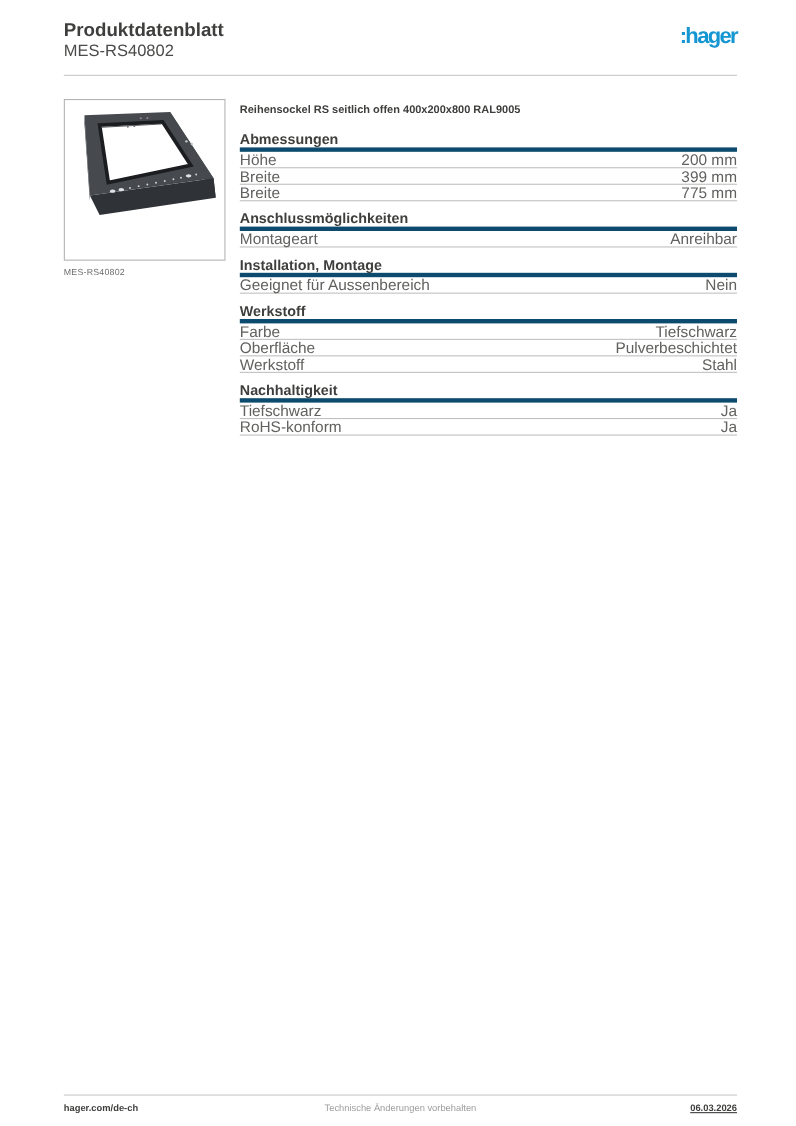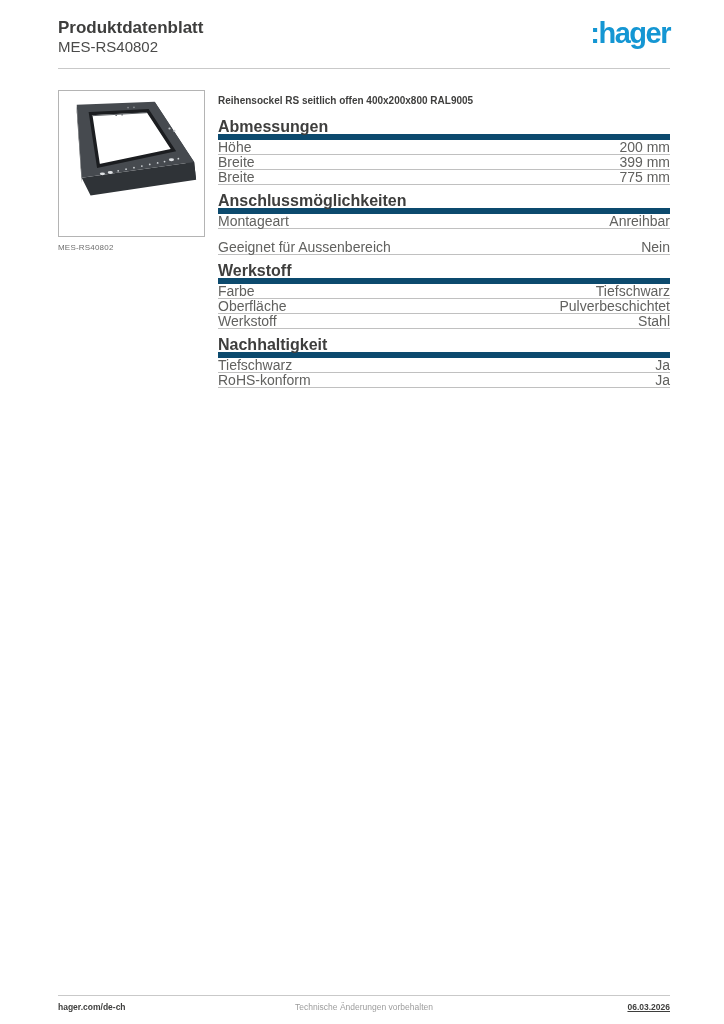--- a/index.html
+++ b/index.html
@@ -9,36 +9,36 @@
     background:#ffffff; overflow:hidden;
     font-family:"Liberation Sans","DejaVu Sans",sans-serif;
     color:#3e3e3d;
   }
 
   
   .header { position:absolute; left:58px; right:54px; top:18px;
             display:flex; justify-content:space-between; align-items:flex-start; }
   .doc-type  { font-size:17px; font-weight:bold; color:#3e3e3d; line-height:20px; }
   .doc-ref   { font-size:15px; font-weight:normal; color:#4b4b4a; line-height:18px; }
-  .logo      { font-size:29px; font-weight:bold; color:#1496d3; letter-spacing:-1.5px; line-height:30px; }
+  .logo      { font-size:20px; font-weight:bold; color:#1496d3; letter-spacing:-1.5px; line-height:30px; }
   .header-divider { position:absolute; left:58px; right:54px; top:68px; height:1px; background:#c9c9c9; }
 
   
   .figure { position:absolute; left:58px; top:90px; width:147px; }
   .figure-box { width:147px; height:147px; border:1px solid #b4b4b4; background:#fff; }
   .figure-caption { margin-top:6px; font-size:8px; color:#6e6e6e; letter-spacing:0.2px; }
 
   
   .specs { position:absolute; left:218px; top:95px; width:452px; }
   .product-title { font-size:10px; font-weight:bold; line-height:11px; color:#3e3e3d; }
   .tech-title    { margin-top:29px; font-size:10px; font-weight:bold; line-height:11px; color:#3e3e3d; }
   .spec-section  { margin-top:16px; }
   .spec-section + .spec-section { margin-top:11px; }
-  .spec-header { font-size:16px; font-weight:bold; line-height:10px; color:#3e3e3d;
-                 padding-bottom:2px; border-bottom:6px solid #0c4a6e; }
+  .spec-header { font-size:13px; font-weight:bold; line-height:10px; color:#3e3e3d;
+                 padding-bottom:2px; border-bottom:4px solid #0c4a6e; }
   .spec-row  { display:flex; justify-content:space-between; align-items:baseline;
                font-size:14px; line-height:10px; padding:2px 0;
                border-bottom:1px solid #c0c0c0; color:#61615f; }
   .spec-label { color:#61615f; }
   .spec-value { color:#61615f; text-align:right; white-space:nowrap; }
 
   
   .footer-divider { position:absolute; left:58px; right:54px; top:995px; height:1px; background:#c9c9c9; }
   .footer { position:absolute; left:58px; right:54px; top:1002px;
             display:flex; justify-content:space-between; align-items:baseline; font-size:8.5px; }
@@ -129,20 +129,21 @@
     <div class="spec-header">Anschlussmöglichkeiten</div>
     <div class="rows">
   <div class="spec-row">
     <span class="spec-label">Montageart</span>
     <span class="spec-value">Anreihbar</span>
   </div>
 </div>
   </div>
 
   <div class="spec-section">
+    <div class="spec-header">Installation, Montage</div>
     <div class="rows">
   <div class="spec-row">
     <span class="spec-label">Geeignet für Aussenbereich</span>
     <span class="spec-value">Nein</span>
   </div>
 </div>
   </div>
 
   <div class="spec-section">
     <div class="spec-header">Werkstoff</div>

